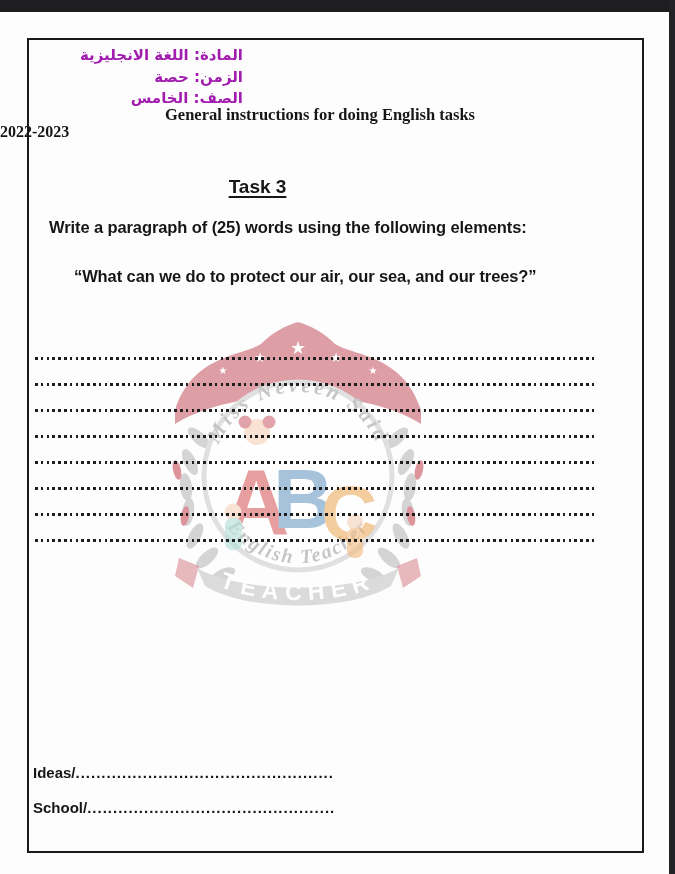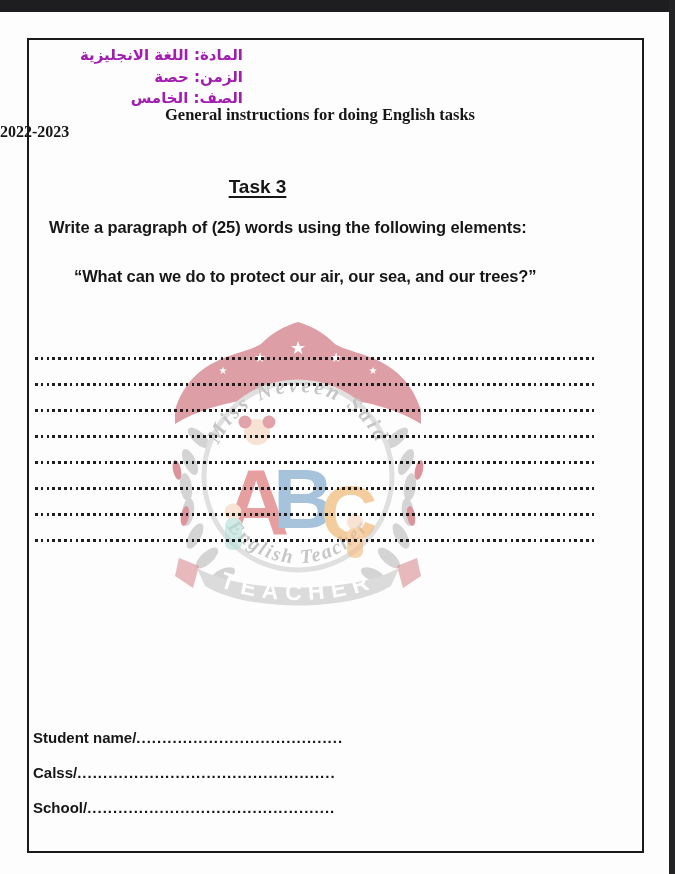--- a/index.html
+++ b/index.html
@@ -120,23 +120,20 @@
       <div class="dotline" style="top: 357px;"></div>
       <div class="dotline" style="top: 383px;"></div>
       <div class="dotline" style="top: 409px;"></div>
       <div class="dotline" style="top: 435px;"></div>
       <div class="dotline" style="top: 461px;"></div>
       <div class="dotline" style="top: 487px;"></div>
       <div class="dotline" style="top: 513px;"></div>
       <div class="dotline" style="top: 539px;"></div>
     </div>
 
-  <div class="frow f1">
-    <span>Student name/</span><span class="dots">........................................</span>
-  </div>
   <div class="frow f2">
-    <span>Calss/</span><span class="dots">..................................................</span>
+    <span>Ideas/</span><span class="dots">..................................................</span>
   </div>
   <div class="frow f3">
     <span>School/</span><span class="dots">................................................</span>
   </div>
 
 </div>
 
 </body></html>

